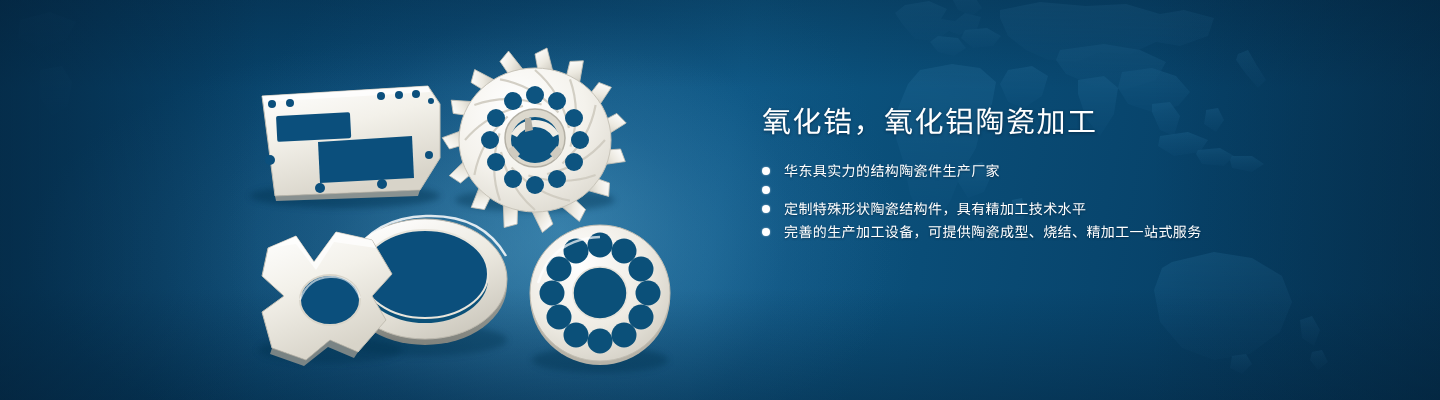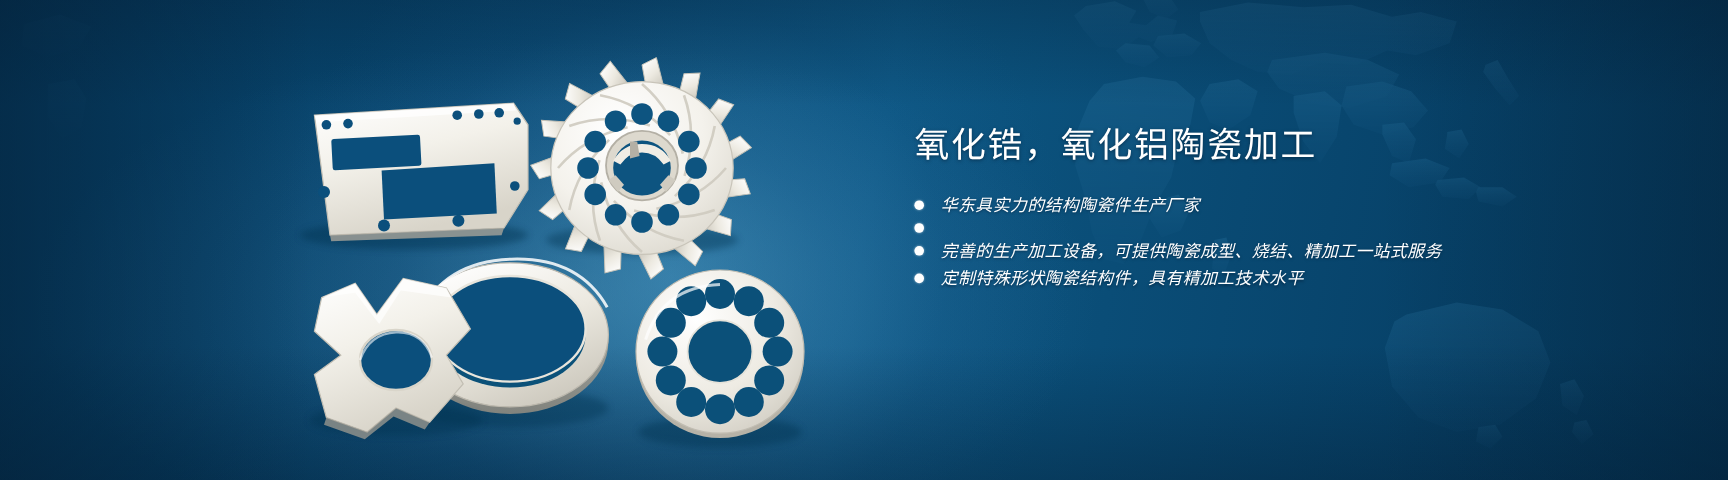--- a/index.html
+++ b/index.html
@@ -100,21 +100,20 @@
   .bullet {
     display: flex;
     align-items: center;
     margin-bottom: 7px;
     color: #ffffff;
     font-size: 14px;
     line-height: 16px;
     letter-spacing: 0.4px;
     text-shadow: 0 1px 2px rgba(0,20,40,0.5);
     white-space: nowrap;
-    font-style: italic;
   }
   .bullet:last-child { margin-bottom: 0; }
   .dot {
     flex: 0 0 auto;
     width: 8px;
     height: 8px;
     border-radius: 50%;
     background: #ffffff;
     margin-right: 14px;
     box-shadow: 0 0 2px rgba(255,255,255,0.6);
@@ -385,22 +384,22 @@
     <ul class="bullets">
       <li class="bullet">
         <span class="dot"></span>
         <span class="btext">华东具实力的结构陶瓷件生产厂家</span>
       </li>
       <li class="bullet">
         <span class="dot"></span>
       </li>
       <li class="bullet">
         <span class="dot"></span>
-        <span class="btext">完善的生产加工设备，可提供陶瓷成型、烧结、精加工一站式服务</span>
+        <span class="btext">定制特殊形状陶瓷结构件，具有精加工技术水平</span>
       </li>
       <li class="bullet">
         <span class="dot"></span>
-        <span class="btext">定制特殊形状陶瓷结构件，具有精加工技术水平</span>
+        <span class="btext">完善的生产加工设备，可提供陶瓷成型、烧结、精加工一站式服务</span>
       </li>
     </ul>
   </div>
 
 </div>
 
 </body></html>

